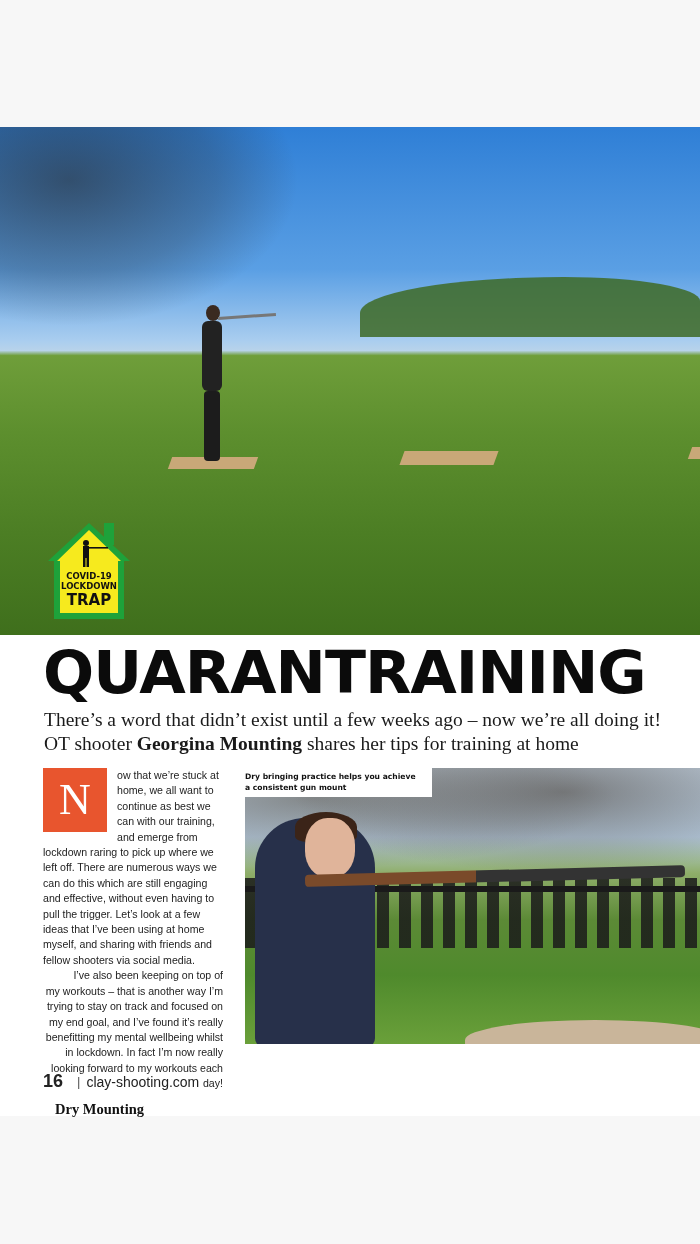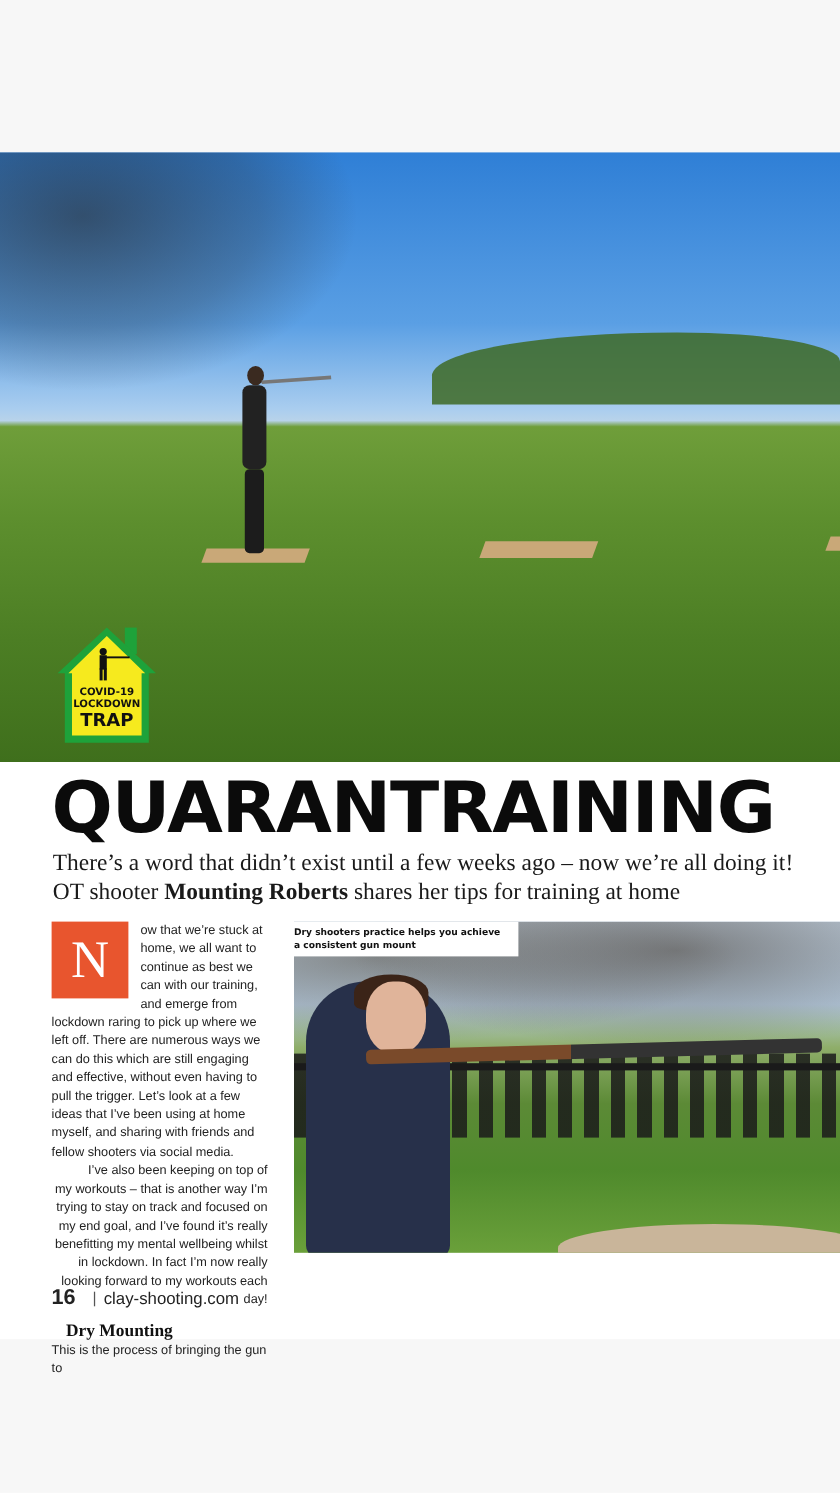--- a/index.html
+++ b/index.html
@@ -74,41 +74,40 @@
       <rect x="40.5" y="36" width="2.5" height="10" fill="#111"></rect>
       <rect x="40" y="26" width="22" height="1.6" fill="#111"></rect>
       <text x="43" y="58" text-anchor="middle" font-family="DejaVu Sans, sans-serif" font-weight="700" font-size="8.5" fill="#111">COVID-19</text>
       <text x="43" y="68" text-anchor="middle" font-family="DejaVu Sans, sans-serif" font-weight="700" font-size="8.5" fill="#111">LOCKDOWN</text>
       <text x="43" y="84" text-anchor="middle" font-family="DejaVu Sans, sans-serif" font-weight="700" font-size="15" fill="#111">TRAP</text>
     </svg>
   </div>
 
   <h1 class="title">QUARANTRAINING</h1>
 
-  <p class="standfirst"><span>There’s a word that didn’t exist until a few weeks ago – now we’re all doing it! OT shooter </span><b>Mounting Roberts</b><span> shares her tips for training at home</span></p>
+  <p class="standfirst"><span>There’s a word that didn’t exist until a few weeks ago – now we’re all doing it! OT shooter </span><b>Georgina Mounting</b><span> shares her tips for training at home</span></p>
 
   <div class="col">
     <div class="dropcap">N</div>
     <p>ow that we’re stuck at home, we all want to continue as best we can with our training, and emerge from lockdown raring to pick up where we left off. There are numerous ways we can do this which are still engaging and effective, without even having to pull the trigger. Let’s look at a few ideas that I’ve been using at home myself, and sharing with friends and fellow shooters via social media.</p>
     <p class="indent">I’ve also been keeping on top of my workouts – that is another way I’m trying to stay on track and focused on my end goal, and I’ve found it’s really benefitting my mental wellbeing whilst in lockdown. In fact I’m now really looking forward to my workouts each day!</p>
     <h3 class="subhead">Dry Mounting</h3>
-    <p>This is the process of bringing the gun to</p>
   </div>
 
   <div class="inset">
     <div class="trees"></div>
     <div class="fence-rail"></div>
     <div class="fence"></div>
     <div class="path"></div>
     <div class="person">
       <div class="hair"></div>
         <div class="face"></div>
     </div>
     <div class="gun"></div>
-    <div class="caption">Dry shooters practice helps you achieve a consistent gun mount</div>
+    <div class="caption">Dry bringing practice helps you achieve a consistent gun mount</div>
   </div>
 
   <div class="footer">
     <span class="num">16</span>
     <span class="sep">|</span>
     <span class="site">clay-shooting.com</span>
   </div>
 </div>
 
 </body></html>

